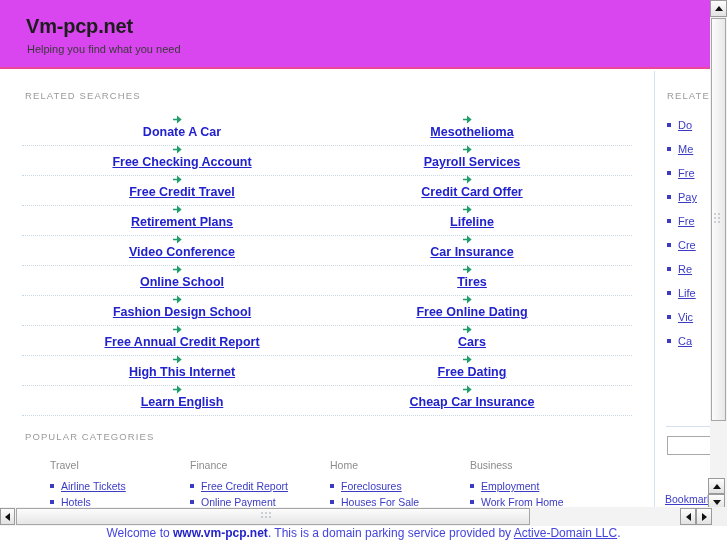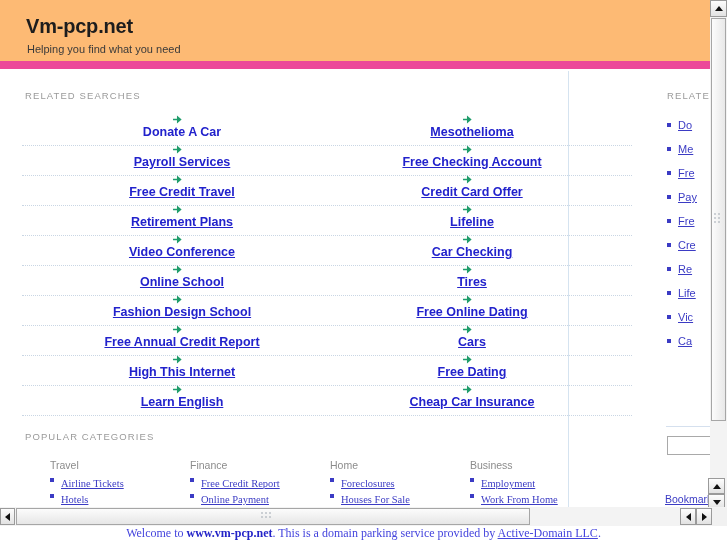--- a/index.html
+++ b/index.html
@@ -26,22 +26,22 @@
     overflow: hidden;
     background: #ffffff;
   }
 
   
   #header {
     position: absolute;
     left: 0; top: 0;
     width: 710px;
     height: 69px;
-    background: #fdba74;
-    border-bottom: 8px solid #ec4899;
+    background: #d946ef;
+    border-bottom: 2px solid #ec4899;
     box-sizing: border-box;
   }
   #header .title {
     position: absolute;
     left: 26px; top: 15px;
     font-size: 20px;
     font-weight: bold;
     color: #1d1d1d;
     letter-spacing: -0.2px;
   }
@@ -56,21 +56,21 @@
   #body-area {
     position: absolute;
     left: 0; top: 71px;
     width: 710px;
     height: 436px;
   }
 
   #main-col {
     position: absolute;
     left: 0; top: 0;
-    width: 569px;
+    width: 655px;
     height: 436px;
     border-right: 1px solid #d5e3f0;
     box-sizing: border-box;
   }
 
   #side-col {
     position: absolute;
     left: 656px; top: 0;
     width: 54px;
     height: 436px;
@@ -202,41 +202,41 @@
     display: flex;
   }
   .cat-col { width: 140px; }
   .cat-head {
     font-size: 10.5px;
     color: #8c8c8c;
     margin-bottom: 7px;
   }
   .cat-item {
     display: flex;
+    align-items: center;
     height: 16px;
-    font-family: Liberation Serif, serif;
   }
   .cat-link {
     font-size: 10.5px;
     color: #3b3bc4;
     text-decoration: underline;
     white-space: nowrap;
     cursor: pointer;
   }
 
   
   #footer {
     position: absolute;
     left: 0; top: 526px;
     width: 727px;
     height: 19px;
     text-align: center;
     font-size: 12px;
     color: #4444dd;
-    font-family: Liberation Serif, serif;
+    font-family: Liberation Sans, sans-serif;
     background: #fff;
   }
   #footer b { color: #2424c8; }
   #footer a {
     color: #4444dd;
     text-decoration: underline;
     cursor: pointer;
   }
 
   
@@ -312,30 +312,30 @@
                 <span class="s-link">Mesothelioma</span>
               </div>
             </div>
             <div class="link-row">
               <div class="link-cell">
                 <span class="arrow-bullet">
                   <svg viewBox="0 0 10 10" width="9" height="9">
                     <path d="M0 4.2 L4.4 4.2 L4.4 0.6 L9.6 5 L4.4 9.4 L4.4 5.8 L0 5.8 Z" fill="#1f9d6b"></path>
                   </svg>
                 </span>
+                <span class="s-link">Free Checking Account</span>
+              </div>
+              <div class="link-cell">
+                <span class="arrow-bullet">
+                  <svg viewBox="0 0 10 10" width="9" height="9">
+                    <path d="M0 4.2 L4.4 4.2 L4.4 0.6 L9.6 5 L4.4 9.4 L4.4 5.8 L0 5.8 Z" fill="#1f9d6b"></path>
+                  </svg>
+                </span>
                 <span class="s-link">Payroll Services</span>
               </div>
-              <div class="link-cell">
-                <span class="arrow-bullet">
-                  <svg viewBox="0 0 10 10" width="9" height="9">
-                    <path d="M0 4.2 L4.4 4.2 L4.4 0.6 L9.6 5 L4.4 9.4 L4.4 5.8 L0 5.8 Z" fill="#1f9d6b"></path>
-                  </svg>
-                </span>
-                <span class="s-link">Free Checking Account</span>
-              </div>
             </div>
             <div class="link-row">
               <div class="link-cell">
                 <span class="arrow-bullet">
                   <svg viewBox="0 0 10 10" width="9" height="9">
                     <path d="M0 4.2 L4.4 4.2 L4.4 0.6 L9.6 5 L4.4 9.4 L4.4 5.8 L0 5.8 Z" fill="#1f9d6b"></path>
                   </svg>
                 </span>
                 <span class="s-link">Free Credit Travel</span>
               </div>
@@ -374,21 +374,21 @@
                   </svg>
                 </span>
                 <span class="s-link">Video Conference</span>
               </div>
               <div class="link-cell">
                 <span class="arrow-bullet">
                   <svg viewBox="0 0 10 10" width="9" height="9">
                     <path d="M0 4.2 L4.4 4.2 L4.4 0.6 L9.6 5 L4.4 9.4 L4.4 5.8 L0 5.8 Z" fill="#1f9d6b"></path>
                   </svg>
                 </span>
-                <span class="s-link">Car Checking</span>
+                <span class="s-link">Car Insurance</span>
               </div>
             </div>
             <div class="link-row">
               <div class="link-cell">
                 <span class="arrow-bullet">
                   <svg viewBox="0 0 10 10" width="9" height="9">
                     <path d="M0 4.2 L4.4 4.2 L4.4 0.6 L9.6 5 L4.4 9.4 L4.4 5.8 L0 5.8 Z" fill="#1f9d6b"></path>
                   </svg>
                 </span>
                 <span class="s-link">Online School</span>

